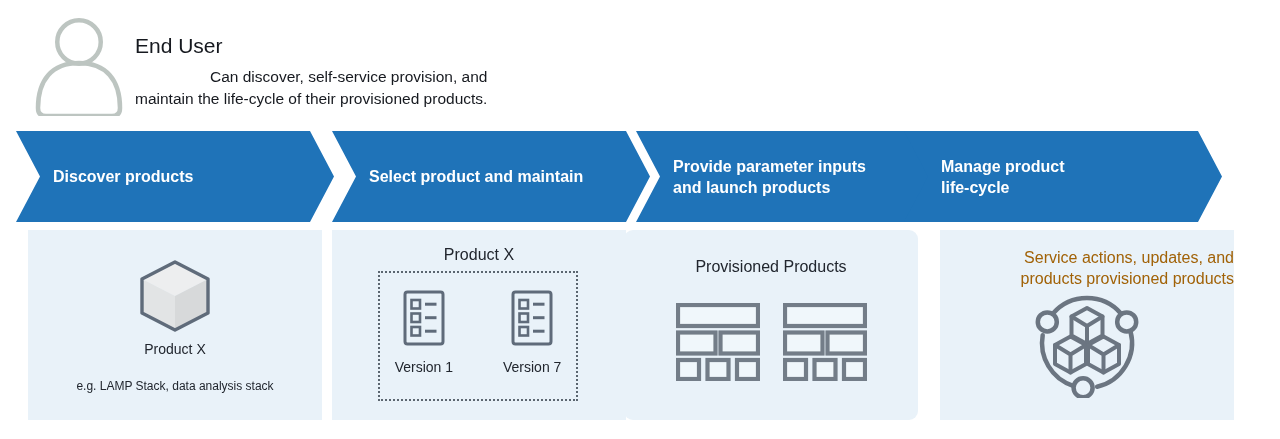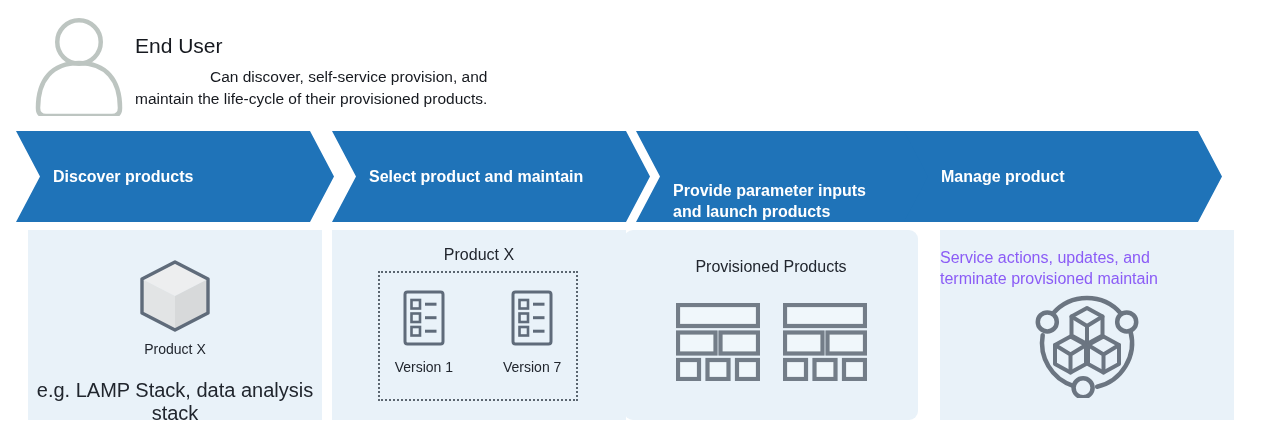--- a/index.html
+++ b/index.html
@@ -10,46 +10,46 @@
   .person-svg { position:absolute; left:32px; top:16px; }
   .hdr-title { position:absolute; left:135px; top:34px; font-size:21px; line-height:24px; color:#16191f; }
   .hdr-desc  { position:absolute; left:135px; top:66px; font-size:15.5px; line-height:22px; color:#16191f;text-align:right; }
 
   
   .banner { position:absolute; top:131px; height:91px; width:318px; background:#1f73b8;
             clip-path: polygon(0 0, calc(100% - 24px) 0, 100% 50%, calc(100% - 24px) 100%, 0 100%, 24px 50%);
             display:flex; flex-direction:column; justify-content:center;
             padding-left:37px; box-sizing:border-box; }
   .banner .bl { color:#ffffff; font-weight:bold; font-size:16px; line-height:21px; }
-  .b1 { left:16px; } .b2 { left:332px; } .b3 { left:636px;justify-content:flex-end; } .b4 { left:904px; }
+  .b1 { left:16px; } .b2 { left:332px; } .b3 { left:636px; } .b4 { left:904px; }
 
   
   .panel { position:absolute; top:230px; width:294px; height:190px; background:#e9f2f9; }
   .p1 { left:28px; } .p2 { left:332px; } .p3 { left:624px;border-radius:9px; } .p4 { left:940px; }
 
   .ptitle { position:absolute; left:0; width:100%; text-align:center; font-size:16px; color:#21262e; }
   .p2 .ptitle { top:16px; }
   .p3 .ptitle { top:28px; }
 
   
   .products-row { position:absolute; top:30px; left:0; width:100%; display:flex; justify-content:center; gap:44px; }
   .icon-col { display:flex; flex-direction:column; align-items:center; }
   .icon-lbl { margin-top:9px; font-size:14px; color:#21262e; }
-  .example-text { position:absolute; top:149px; left:0; width:100%; text-align:center; font-size:20px; color:#21262e; }
+  .example-text { position:absolute; top:149px; left:0; width:100%; text-align:center; font-size:12px; color:#21262e; }
 
   
   .dotted-box { position:absolute; top:41px; left:46px; width:200px; height:130px; box-sizing:border-box;
                 border:2px dotted #5b6670; display:flex; justify-content:center; gap:50px; padding-top:17px; }
   .version-col .icon-lbl { margin-top:13px; }
 
   
   .stacks-row { position:absolute; top:73px; left:0; width:100%; display:flex; justify-content:center; gap:23px; }
 
   
-  .p4-desc { position:absolute; top:17px; left:0; width:100%; text-align:left; font-size:16px; line-height:21px; color:#8b5cf6; }
+  .p4-desc { position:absolute; top:17px; left:0; width:100%; text-align:right; font-size:16px; line-height:21px; color:#a16207; }
   .orbit-svg { position:absolute; top:62px; left:50%; transform:translateX(-50%); }
 
   .defs-hidden { position:absolute; width:0; height:0; overflow:hidden; }
 </style>
 </head>
 <body>
 
 <svg class="defs-hidden" aria-hidden="true">
   <defs>
     <g id="sym-cube">
@@ -101,20 +101,21 @@
   </div>
   <div class="banner b2">
     <div class="bl">Select product and maintain</div>
   </div>
   <div class="banner b3">
     <div class="bl">Provide parameter inputs</div>
     <div class="bl">and launch products</div>
   </div>
   <div class="banner b4">
     <div class="bl">Manage product</div>
+    <div class="bl">life-cycle</div>
   </div>
 
   <div class="panel p1">
     <div class="products-row">
       <div class="icon-col">
         <svg width="72" height="72" viewBox="0 0 72 72">
             <use href="#sym-cube"></use>
           </svg>
         <div class="icon-lbl">Product X</div>
       </div>
@@ -148,21 +149,21 @@
         </svg>
       <svg width="84" height="78" viewBox="0 0 84 78">
           <use href="#sym-stack"></use>
         </svg>
     </div>
   </div>
 
   <div class="panel p4">
     <div class="p4-desc">
       <div>Service actions, updates, and</div>
-      <div>terminate provisioned maintain</div>
+      <div>products provisioned products</div>
     </div>
     <svg class="orbit-svg" width="112" height="106" viewBox="0 0 112 106">
       <g fill="none" stroke="#6b7581" stroke-width="4.5" stroke-linecap="round">
         <path d="M 89.9 21.5 A 45 45 0 0 0 22.0 21.5"></path>
         <path d="M 11.7 43.2 A 45 45 0 0 0 42.1 93.8"></path>
         <path d="M 66.1 94.8 A 45 45 0 0 0 99.5 39.4"></path>
         <circle cx="16.3" cy="29.9" r="9.5"></circle>
         <circle cx="95.7" cy="29.9" r="9.5"></circle>
         <circle cx="52.1" cy="95.8" r="9.5"></circle>
       </g>

